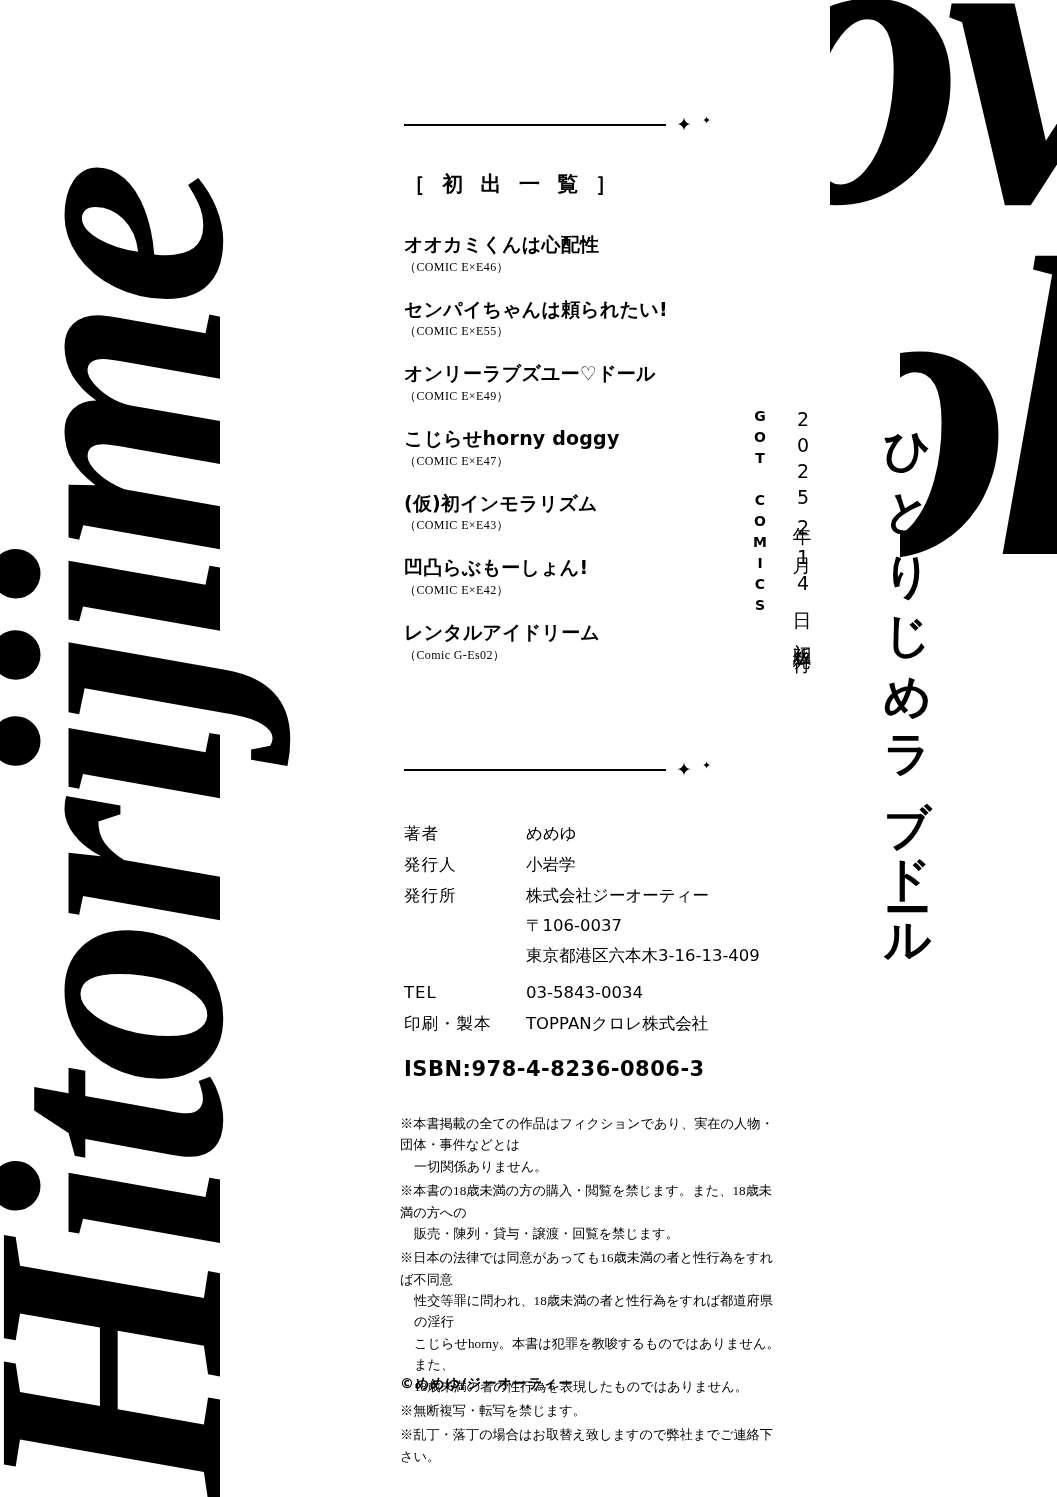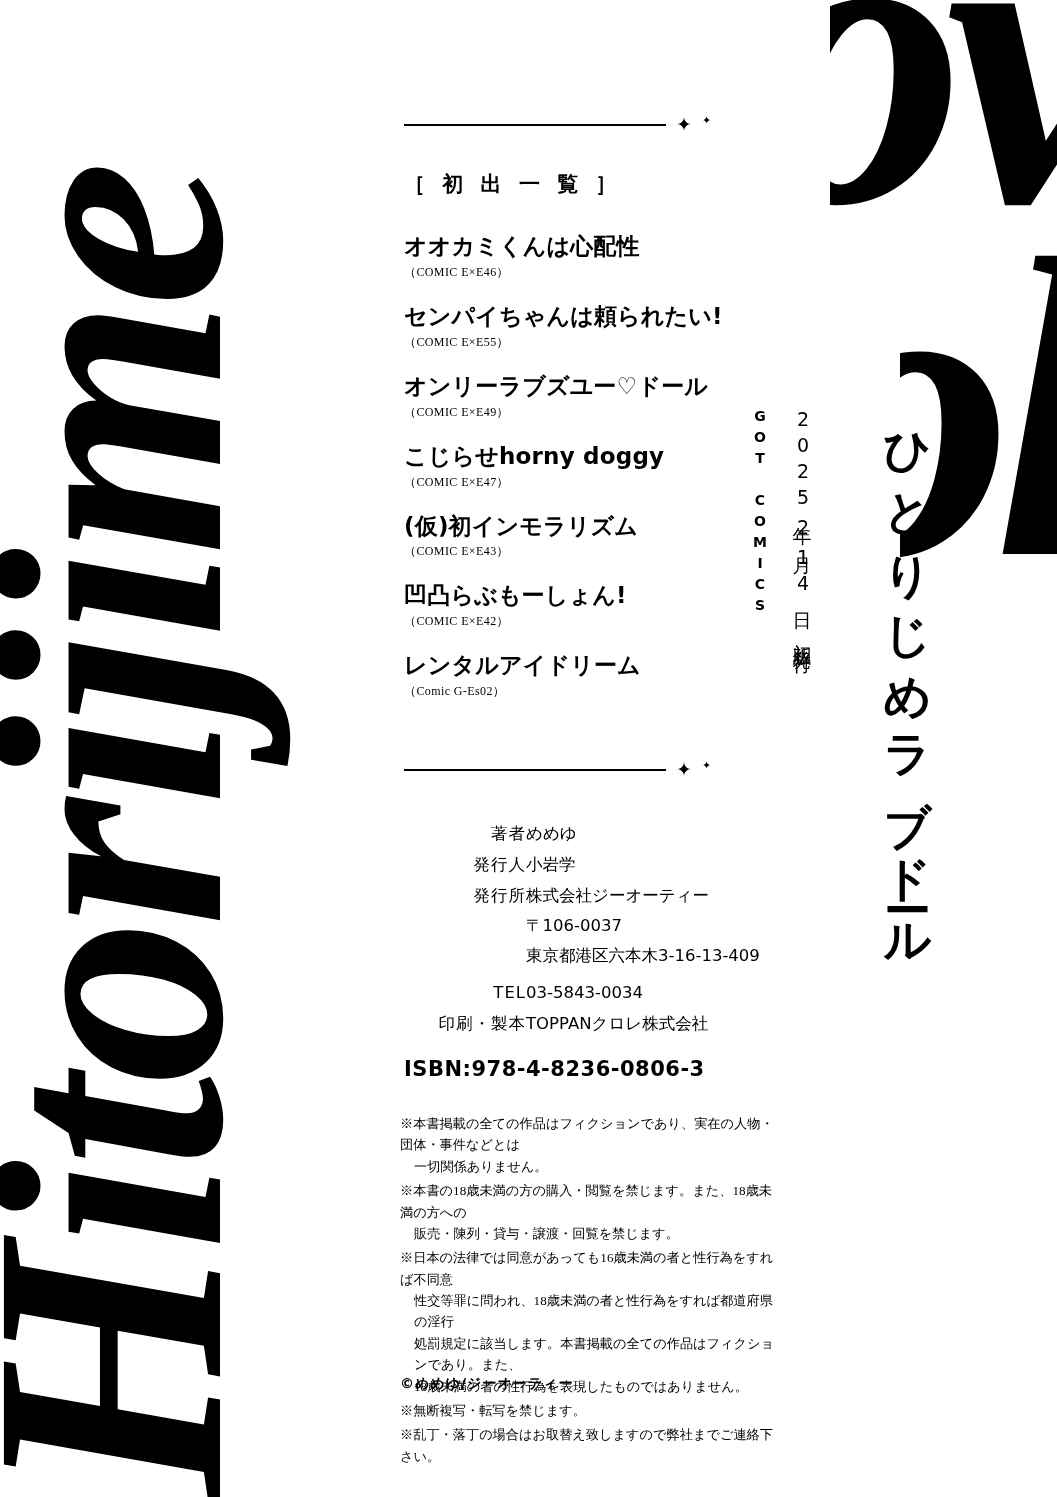--- a/index.html
+++ b/index.html
@@ -91,21 +91,21 @@
     font-family: "DejaVu Sans", sans-serif;
     font-weight: 700;
     font-size: 21px;
     letter-spacing: 5px;
     margin: 0 0 34px 0;
   }
   .entry { margin-bottom: 21px; }
   .entry .t {
     font-family: "DejaVu Sans", sans-serif;
     font-weight: 700;
-    font-size: 23px;
+    font-size: 19px;
     letter-spacing: 0.2px;
     line-height: 1.3;
     margin: 0 0 2px 0;
   }
   .entry .s {
     font-family: "Liberation Serif", serif;
     font-size: 12px;
     letter-spacing: 0.4px;
     margin: 0;
   }
@@ -121,21 +121,20 @@
   }
   .colo-row {
     display: flex;
     margin-bottom: 7px;
     line-height: 1.45;
   }
   .colo-row .k {
     width: 122px;
     flex: 0 0 122px;
     letter-spacing: 1px;
-    text-align: right;
   }
   .colo-row .v { flex: 1; }
   .colo-row .v .ln { display: block; margin-bottom: 6px; }
   .isbn {
     font-family: "DejaVu Sans", sans-serif;
     font-weight: 700;
     font-size: 21px;
     letter-spacing: 0.5px;
     margin-top: 22px;
   }
@@ -291,21 +290,21 @@
       <span>※本書掲載の全ての作品はフィクションであり、実在の人物・団体・事件などとは</span>
       <span class="ind">一切関係ありません。</span>
     </p>
     <p>
       <span>※本書の18歳未満の方の購入・閲覧を禁じます。また、18歳未満の方への</span>
       <span class="ind">販売・陳列・貸与・譲渡・回覧を禁じます。</span>
     </p>
     <p>
       <span>※日本の法律では同意があっても16歳未満の者と性行為をすれば不同意</span>
       <span class="ind">性交等罪に問われ、18歳未満の者と性行為をすれば都道府県の淫行</span>
-      <span class="ind">処罰規定に該当します。本書掲載の全ての作品はフィクションであり。また、</span>
+      <span class="ind">こじらせhorny。本書は犯罪を教唆するものではありません。また、</span>
       <span class="ind">18歳未満の者の性行為を表現したものではありません。</span>
     </p>
     <p>
       <span>※無断複写・転写を禁じます。</span>
     </p>
     <p>
       <span>※乱丁・落丁の場合はお取替え致しますので弊社までご連絡下さい。</span>
     </p>
   </div>
 

